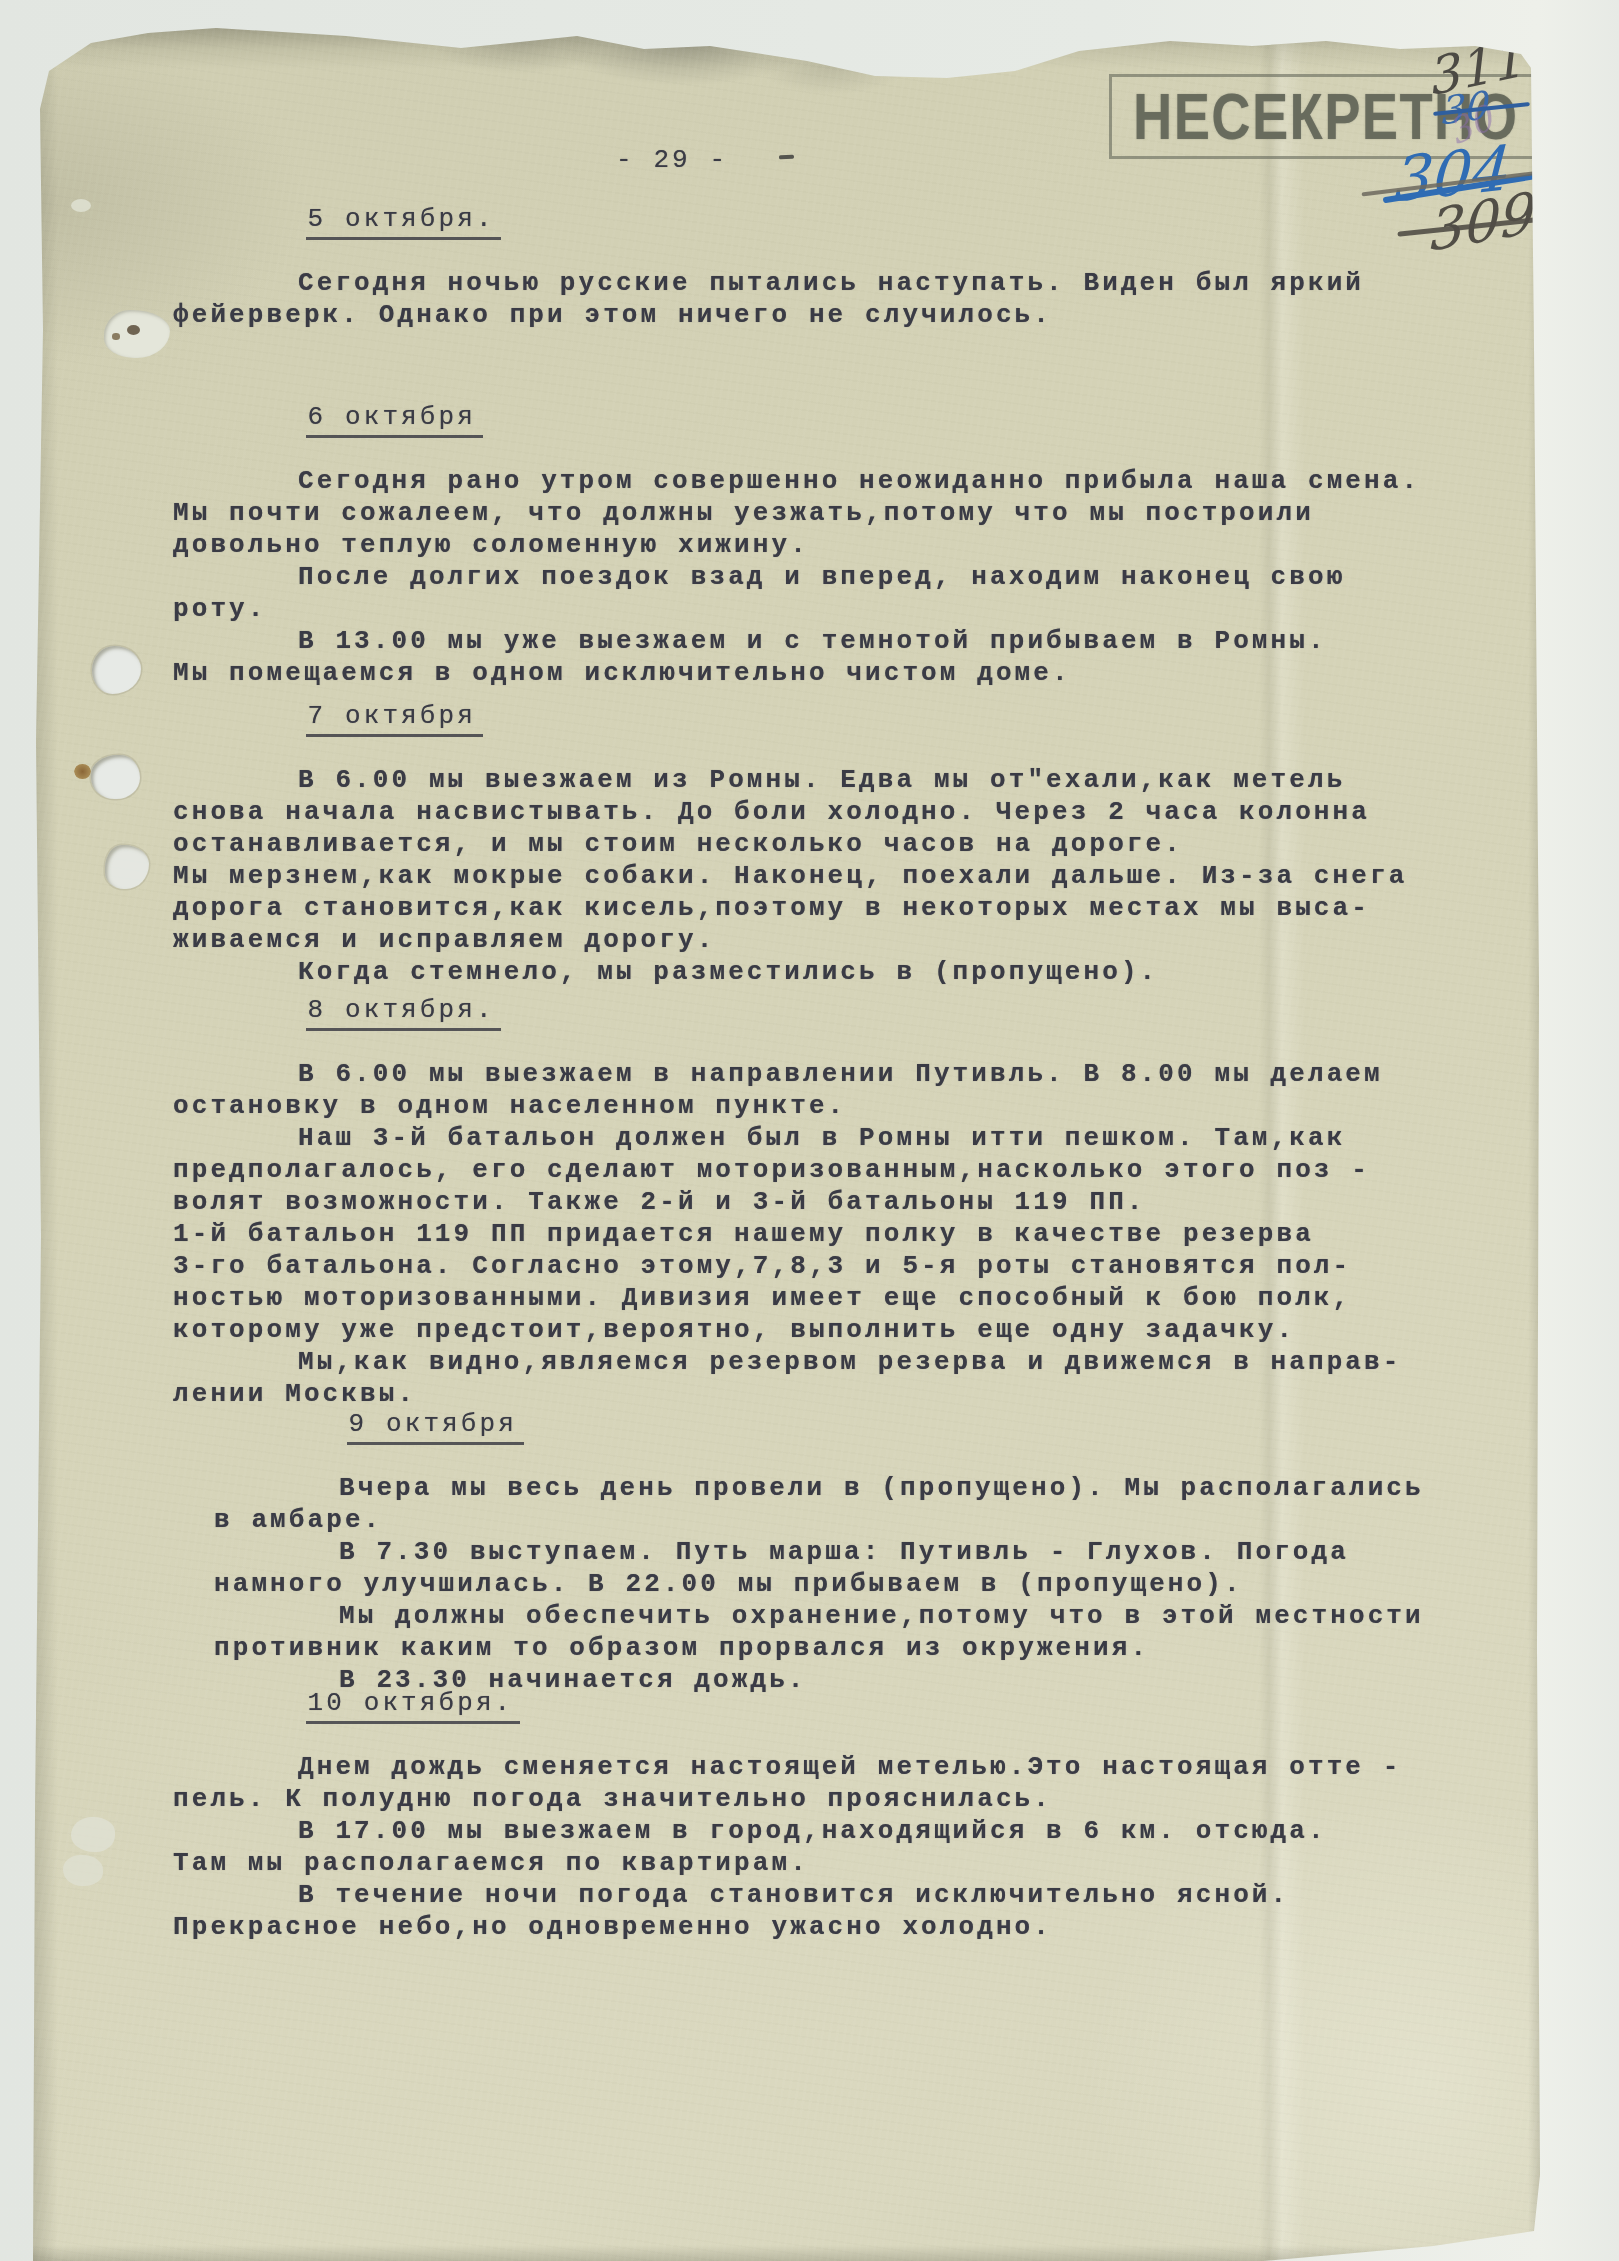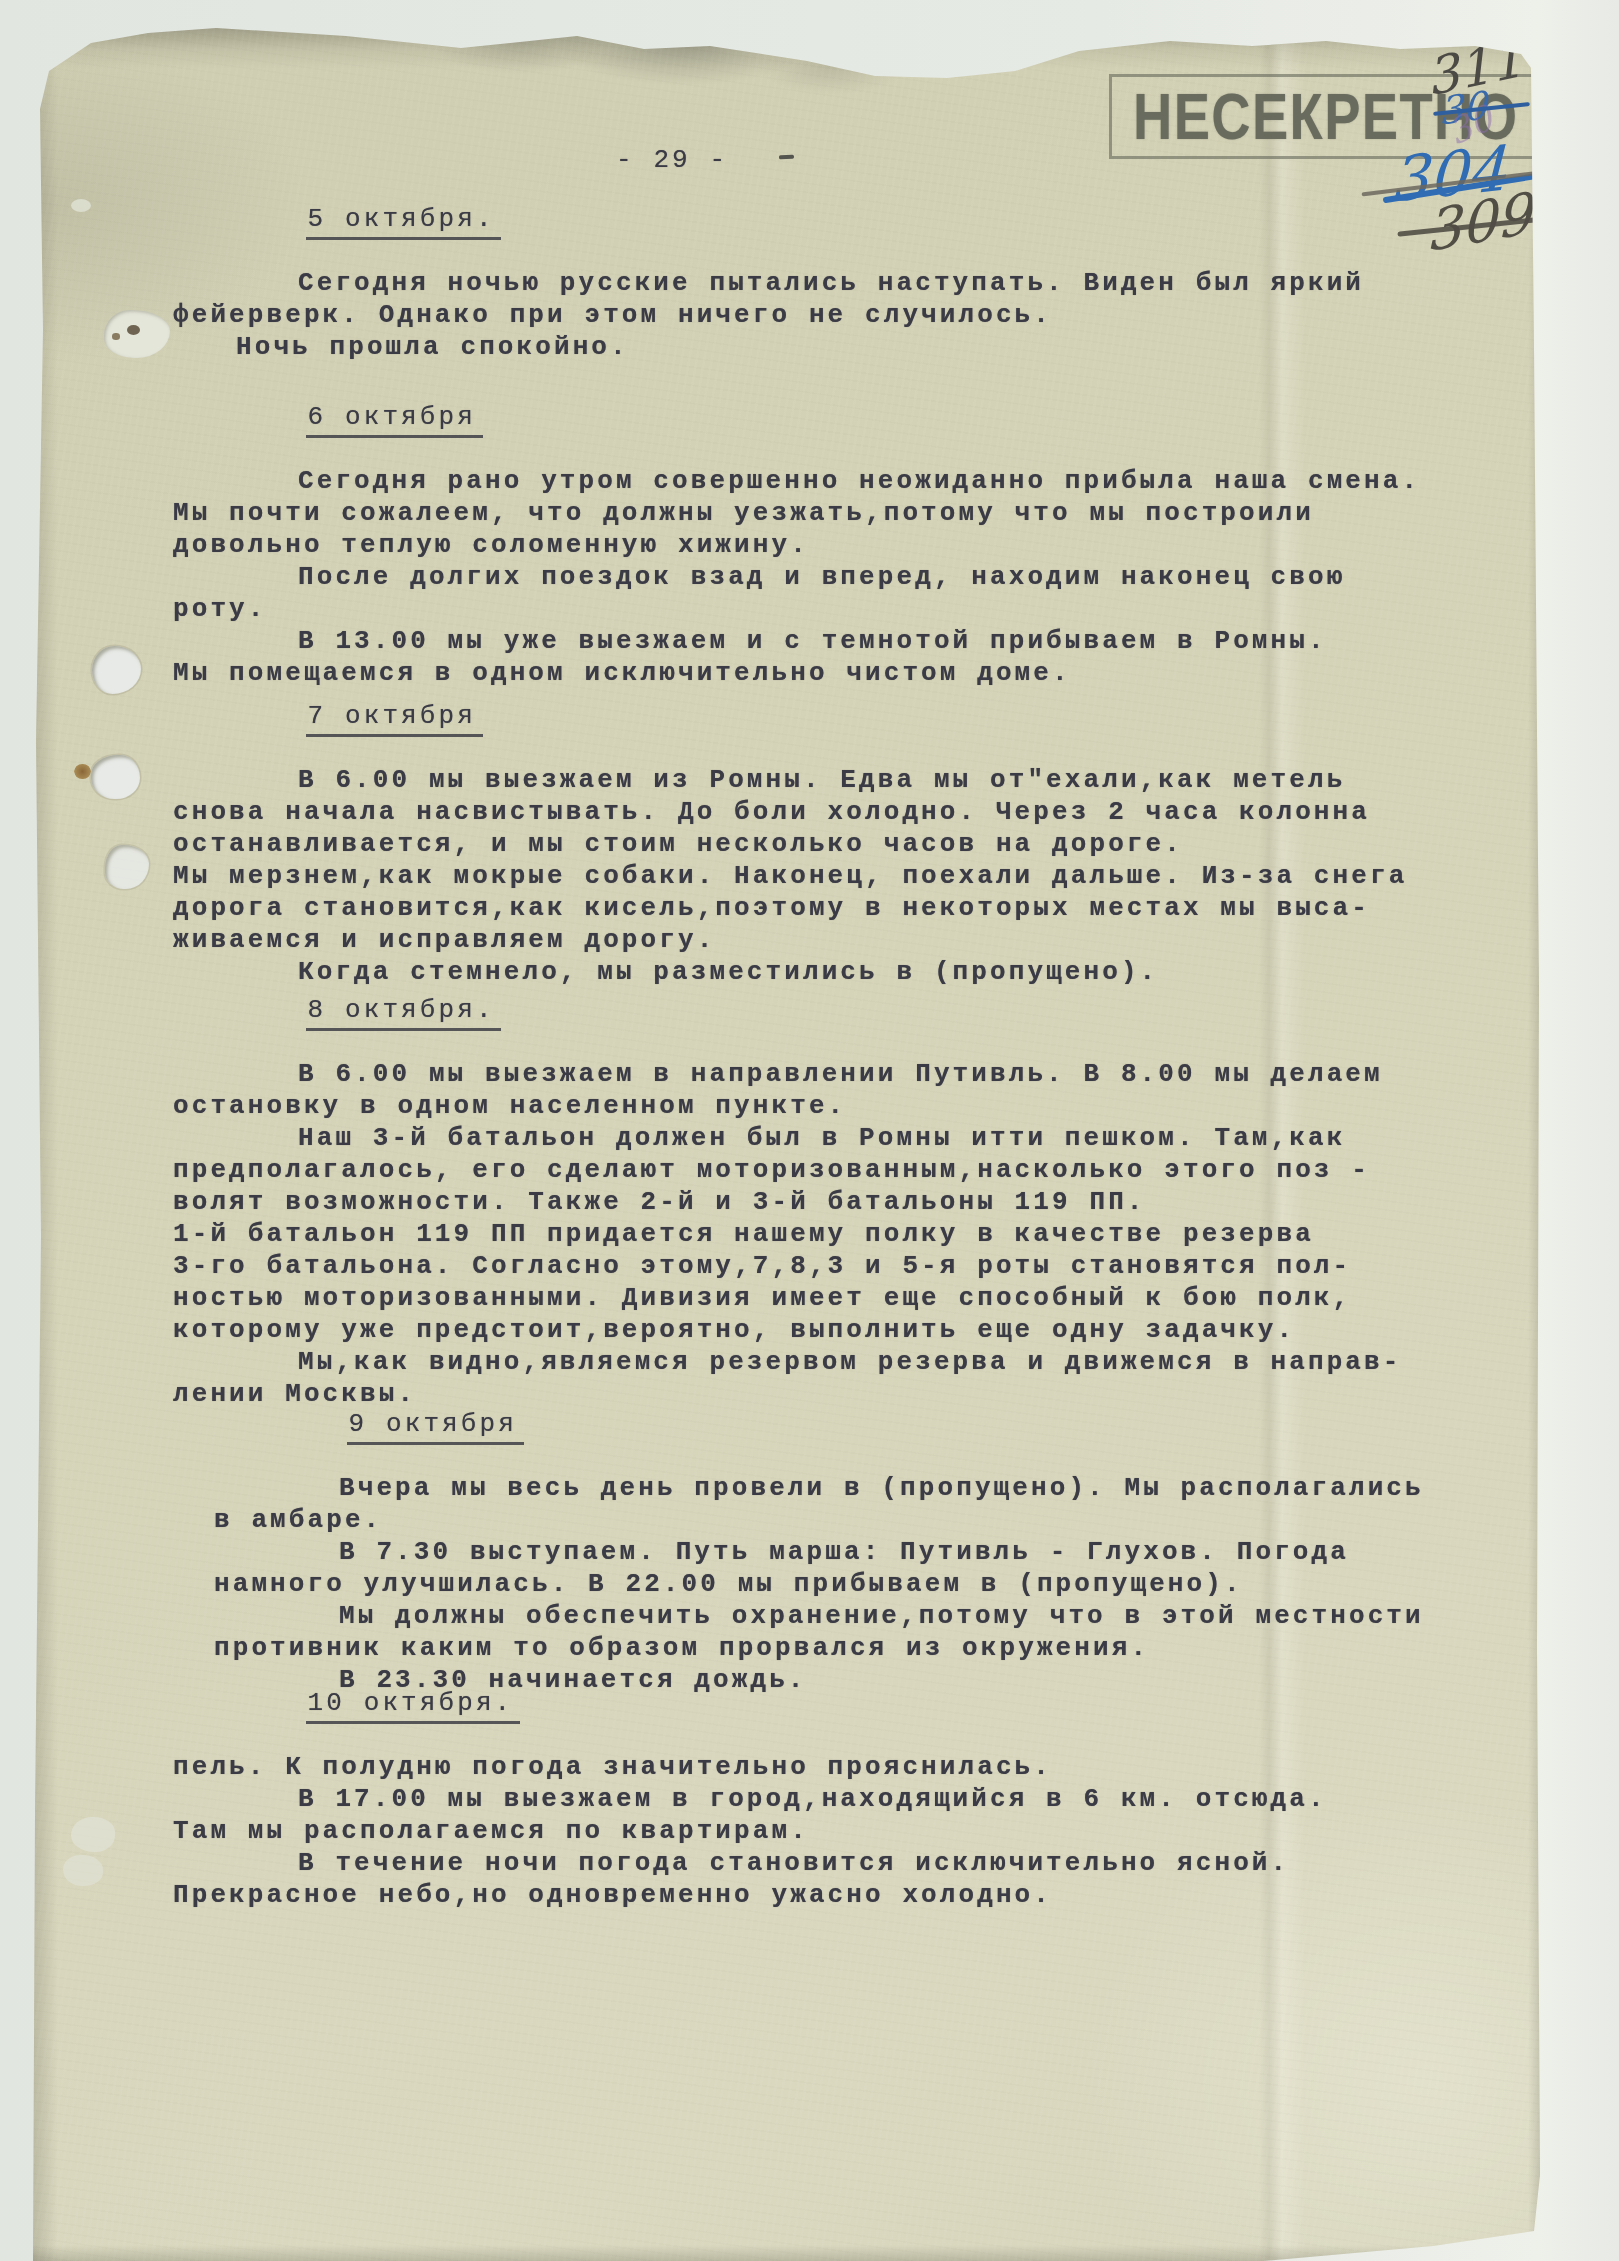--- a/index.html
+++ b/index.html
@@ -117,21 +117,20 @@
   <span class="hw hw309">309</span>
   <div class="strike st30"></div>
   <div class="strike st304a"></div>
   <div class="strike st304b"></div>
   <div class="strike st309"></div>
 
   <section class="entry typed s5">
     <div class="date">5 октября.</div>
     <span class="line ind">Сегодня ночью русские пытались наступать. Виден был яркий</span>
     <span class="line">фейерверк. Однако при этом ничего не случилось.</span>
-    <span class="line i2">Ночь прошла спокойно.</span>
   </section>
 
   <section class="entry typed s6">
     <div class="date">6 октября</div>
     <span class="line ind">Сегодня рано утром совершенно неожиданно прибыла наша смена.</span>
     <span class="line">Мы почти сожалеем, что должны уезжать,потому что мы построили</span>
     <span class="line">довольно теплую соломенную хижину.</span>
     <span class="line ind">После долгих поездок взад и вперед, находим наконец свою</span>
     <span class="line">роту.</span>
     <span class="line ind">В 13.00 мы уже выезжаем и с темнотой прибываем в Ромны.</span>
@@ -170,20 +169,21 @@
     <span class="line">в амбаре.</span>
     <span class="line ind">В 7.30 выступаем. Путь марша: Путивль - Глухов. Погода</span>
     <span class="line">намного улучшилась. В 22.00 мы прибываем в (пропущено).</span>
     <span class="line ind">Мы должны обеспечить охранение,потому что в этой местности</span>
     <span class="line">противник каким то образом прорвался из окружения.</span>
     <span class="line ind">В 23.30 начинается дождь.</span>
   </section>
 
   <section class="entry typed s10">
     <div class="date">10 октября.</div>
+    <span class="line ind">Днем дождь сменяется настоящей метелью.Это настоящая отте -</span>
     <span class="line">пель. К полудню погода значительно прояснилась.</span>
     <span class="line ind">В 17.00 мы выезжаем в город,находящийся в 6 км. отсюда.</span>
     <span class="line">Там мы располагаемся по квартирам.</span>
     <span class="line ind">В течение ночи погода становится исключительно ясной.</span>
     <span class="line">Прекрасное небо,но одновременно ужасно холодно.</span>
   </section>
 </div>
 
 
 </body></html>

